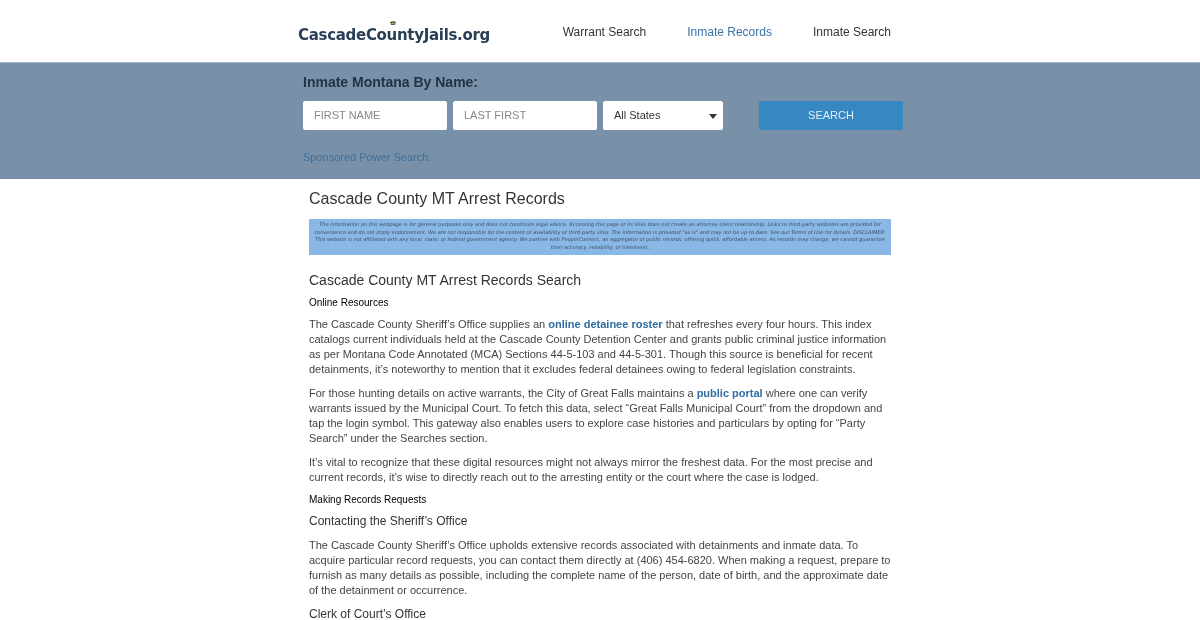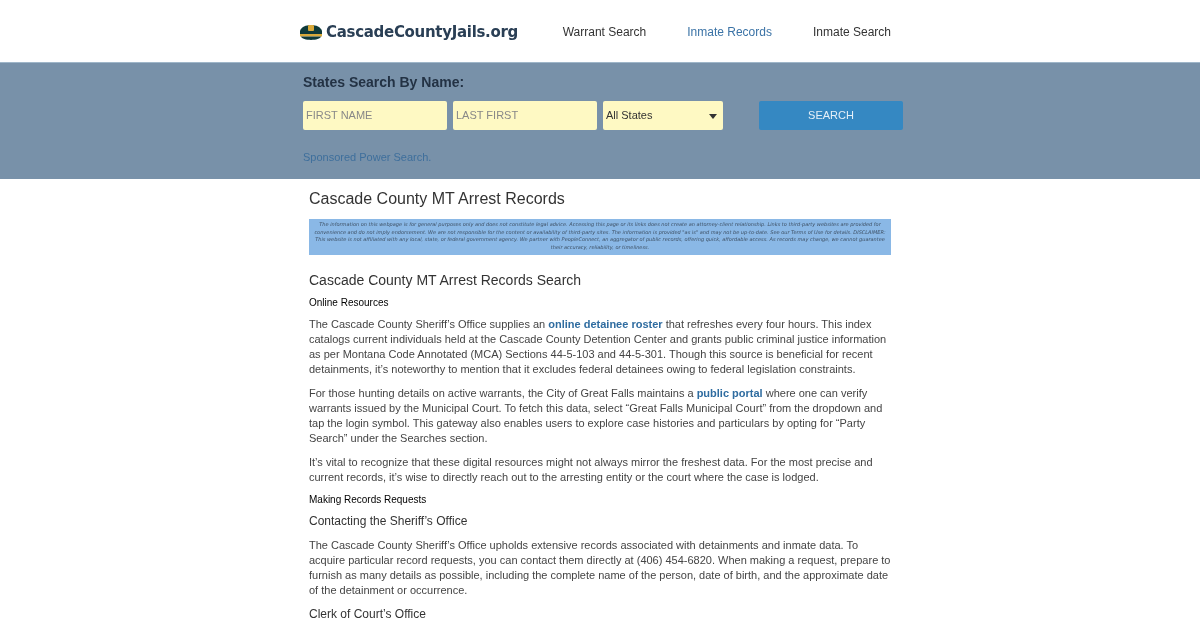--- a/index.html
+++ b/index.html
@@ -1,29 +1,29 @@
 <!DOCTYPE html>
 <html><head>
   <meta charset="utf-8">
   <style>
     * { box-sizing: border-box; margin: 0; padding: 0; }
     html, body { width: 1200px; height: 620px; overflow: hidden; background: #ffffff; }
     body { font-family: "Liberation Sans", sans-serif; color: #333; }
 
     .header { height: 62px; position: relative; background: #fff; }
-    .logo { position: absolute; left: 298px; top: 20px; display: flex; align-items: center; height: 24px; }
+    .logo { position: absolute; left: 298px; top: 20px; display: flex; align-items: center; height: 24px; flex-direction: column; }
     .logo svg { width: 26px; height: 24px; margin-right: 2px; }
     .logo-text { font-family: "DejaVu Sans", sans-serif; font-weight: bold; font-size: 15px; color: #2a3f55; letter-spacing: -0.3px; }
     .nav { position: absolute; top: 25px; right: 309px; display: flex; gap: 41px; font-size: 12px; }
     .nav a { color: #333; text-decoration: none; }
     .nav a.active { color: #3b73a6; }
 
     .search-band { height: 117px; background: #7891a9; border-top: 1px solid #9fb6c9; position: relative; }
     .search-title { position: absolute; left: 303px; top: 11px; font-size: 14px; font-weight: bold; color: #233244; }
-    .field { position: absolute; top: 38px; height: 29px; background: #fef9c3; border-radius: 2px; font-size: 11px; color: #888; padding-left: 3px; line-height: 29px; }
+    .field { position: absolute; top: 38px; height: 29px; background: #ffffff; border-radius: 2px; font-size: 11px; color: #888; padding-left: 11px; line-height: 29px; }
     .f-first { left: 303px; width: 144px; }
     .f-last { left: 453px; width: 144px; }
     .f-state { left: 603px; width: 120px; color: #333; }
     .f-state .caret { position: absolute; right: 6px; top: 13px; width: 0; height: 0; border-left: 4px solid transparent; border-right: 4px solid transparent; border-top: 5px solid #333; }
     .search-btn { position: absolute; left: 753px; top: 38px; width: 144px; height: 29px; background: #3588c2; color: #e6f0f8; font-size: 11px; text-align: center; line-height: 29px; border-radius: 2px; margin-left: 6px; }
     .sponsored { position: absolute; left: 303px; top: 88px; font-size: 11px; color: #3e6f9c; text-decoration: none; }
 
     .content { position: absolute; left: 309px; top: 190px; width: 582px; }
     h1 { font-size: 16px; font-weight: normal; color: #333; margin-bottom: 11px; }
     .disclaimer { background: #8ab8e6; padding: 2px 4px; font-family: "DejaVu Sans", sans-serif; font-style: italic; font-size: 5px; line-height: 7.5px; color: #3d4f63; text-align: center; height: 36px; overflow: hidden; margin-bottom: 17px; }
@@ -47,21 +47,21 @@
     <span class="logo-text">CascadeCountyJails.org</span>
   </div>
   <nav class="nav">
     <a href="#">Warrant Search</a>
     <a href="#" class="active">Inmate Records</a>
     <a href="#">Inmate Search</a>
   </nav>
 </div>
 
 <div class="search-band">
-  <div class="search-title">States Search By Name:</div>
+  <div class="search-title">Inmate Montana By Name:</div>
   <div class="field f-first">FIRST NAME</div>
   <div class="field f-last">LAST FIRST</div>
   <div class="field f-state">
     <span>All States</span>
     <span class="caret"></span>
   </div>
   <div class="search-btn">SEARCH</div>
   <a href="#" class="sponsored">Sponsored Power Search.</a>
 </div>
 

